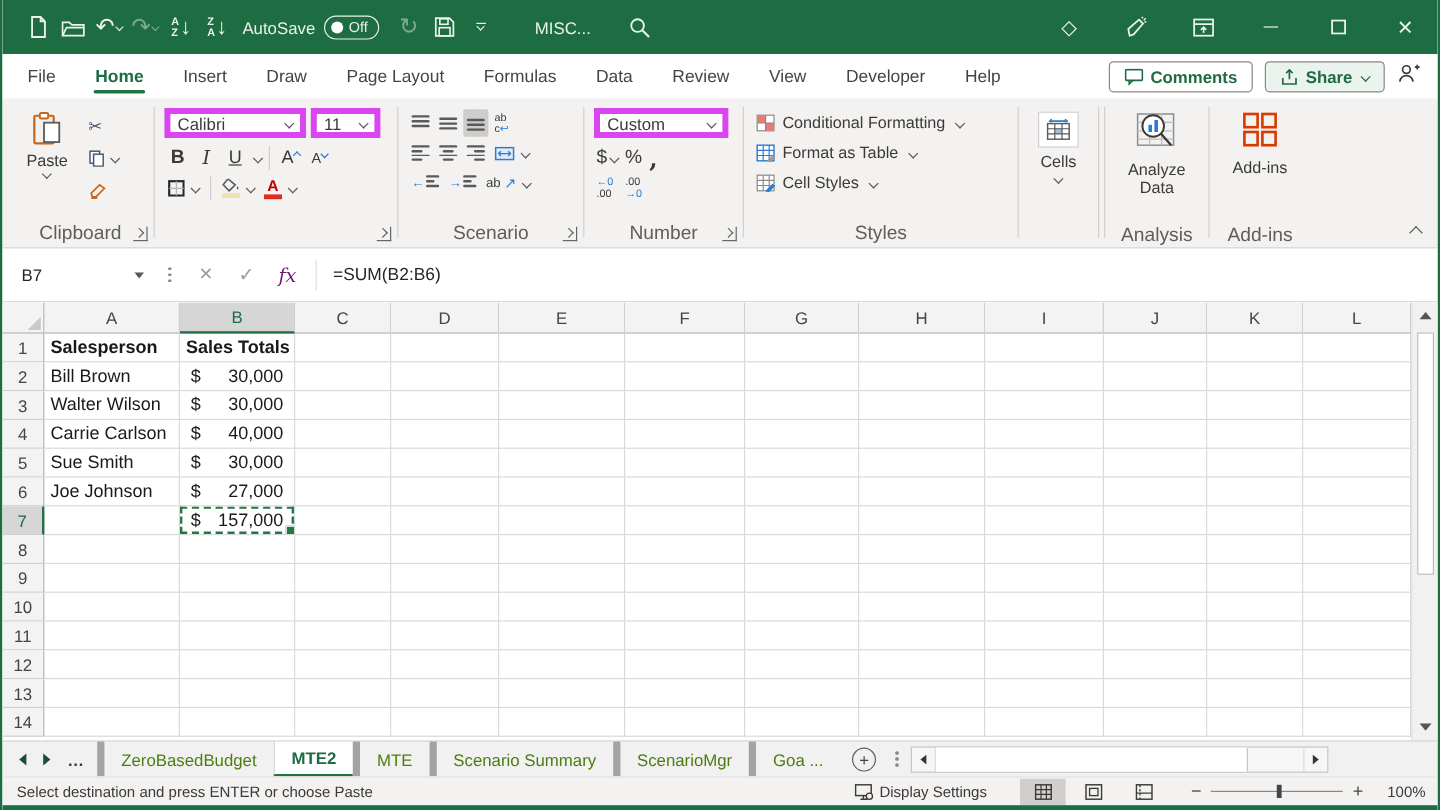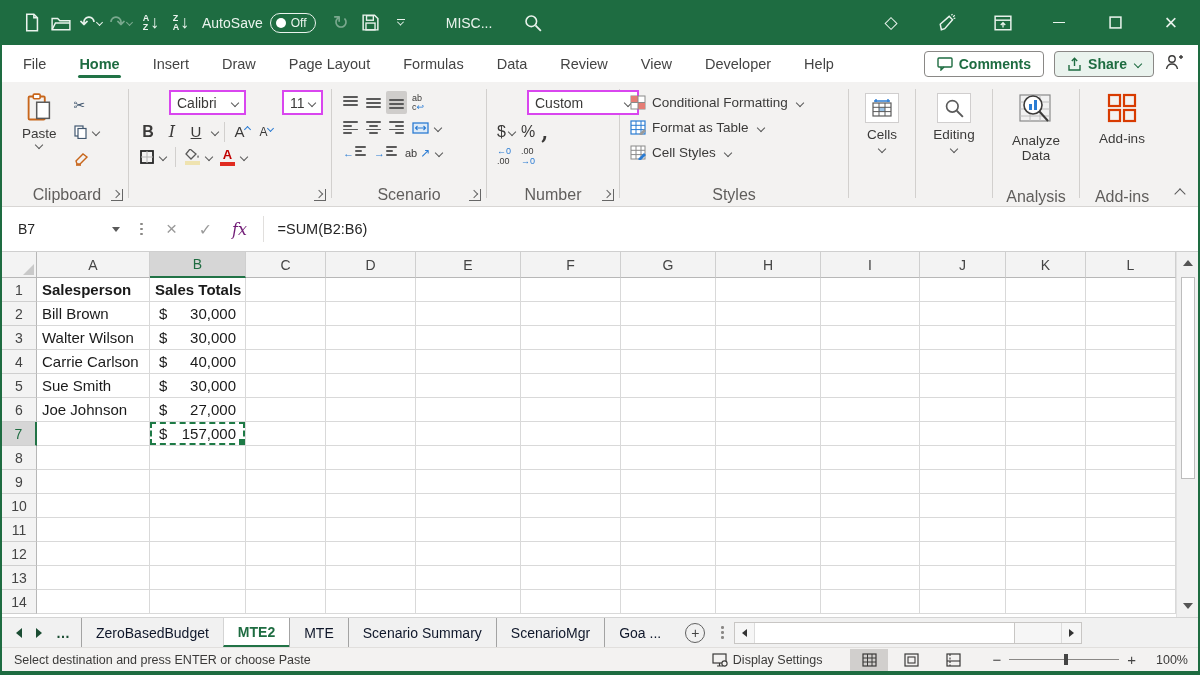--- a/index.html
+++ b/index.html
@@ -46,21 +46,21 @@
   .smbtn.on { background:#cfcdcb; }
 
   
   .clip-body { display:flex; gap:8px; padding:2px 4px; }
   .paste-btn { display:flex; flex-direction:column; align-items:center; justify-content:flex-start; gap:3px; padding:4px 6px 0; }
   .paste-lbl { font-size:13.5px; color:#3b3a39; }
   .clip-col { display:flex; flex-direction:column; gap:4px; padding-top:4px; }
 
   
   .font-row1 { display:flex; gap:4px; padding:3px 2px 4px; }
-  .selbox { background:#fff; border:2px solid #d946ef; height:25px; display:flex; align-items:center; justify-content:space-between; padding:0 6px; font-size:14px;margin-left:32px; }
+  .selbox { background:#fff; border:5px solid #d946ef; height:25px; display:flex; align-items:center; justify-content:space-between; padding:0 6px; font-size:14px; }
   .font-row2, .font-row3 { display:flex; align-items:center; gap:2px; padding:1px 2px; }
   .fbtn { min-width:22px; height:23px; display:flex; align-items:center; justify-content:center; font-size:15px; color:#3b3a39; }
   .bold-b { font-weight:bold; font-size:16px; }
   .ital-i { font-style:italic; font-family:"DejaVu Serif", serif; font-size:16px; }
   .und-u { text-decoration:underline; font-size:15px; }
   .grow { position:relative; font-size:15px; }
   .caret { width:5px; height:5px; border-right:1.6px solid #2b7cd3; border-bottom:1.6px solid #2b7cd3; display:inline-block; }
   .caret.up { transform:rotate(-135deg); margin-bottom:4px; }
   .caret.dn { transform:rotate(45deg); margin-bottom:7px; }
   .fontcolor { display:flex; flex-direction:column; align-items:center; line-height:12px; padding-top:2px; }
@@ -135,21 +135,21 @@
   .tri-dn-s { width:0;height:0;border-left:5px solid transparent;border-right:5px solid transparent;border-top:6px solid #555; }
   .vs-thumb { width:14px; height:202px; background:#fff; border:1px solid #bdbdbd; margin-top:3px; }
   .vs-space { flex:1 1 auto; }
 
   
   .sheetbar { height:30px; background:#f1f1f1; border-top:1px solid #d4d4d4; display:flex; align-items:center; flex:0 0 auto; font-size:14px; }
   .snav { display:flex; align-items:center; gap:14px; padding:0 10px 0 14px; }
   .tri-l { width:0;height:0;border-top:5px solid transparent;border-bottom:5px solid transparent;border-right:6px solid #1b4d33; }
   .tri-r { width:0;height:0;border-top:5px solid transparent;border-bottom:5px solid transparent;border-left:6px solid #1b4d33; }
   .sdots { color:#1b4d33; font-weight:bold; letter-spacing:1px; }
-  .stab { padding:0 14px; height:100%; display:flex; align-items:center; color:#0f172a; border-left:1px solid #a3a3a3; white-space:nowrap; }
+  .stab { padding:0 14px; height:100%; display:flex; align-items:center; color:#4d7c0f; border-left:6px solid #a3a3a3; white-space:nowrap; }
   .stab:last-of-type { border-right:1px solid #d4d4d4; }
   .stab.active { background:#fff; color:#1e6c41; font-weight:bold; border-bottom:2px solid #217346; border-left:1px solid #d4d4d4; }
   .addsheet { width:20px; height:20px; border:1.3px solid #616161; border-radius:50%; display:flex; align-items:center; justify-content:center; font-size:14px; color:#444; margin:0 8px 0 10px; line-height:1; }
   .sbdots { display:flex; flex-direction:column; gap:2.5px; margin:0 8px; }
   .sbdots i { width:2.5px; height:2.5px; background:#8a8886; border-radius:50%; display:block; }
   .hscroll { display:flex; align-items:center; border:1px solid #c8c6c4; background:#f6f6f6; height:22px; width:348px; margin-left:2px; }
   .hs-btn { width:20px; height:100%; display:flex; align-items:center; justify-content:center; border-right:1px solid #dcdcdc; }
   .hs-btn.r { border-right:none; border-left:1px solid #dcdcdc; margin-left:auto; }
   .hs-thumb { height:100%; width:260px; background:#fff; border-right:1px solid #c8c6c4; }
   .tri-l2 { width:0;height:0;border-top:4px solid transparent;border-bottom:4px solid transparent;border-right:5px solid #333; }
@@ -572,32 +572,20 @@
               <rect x="8" y="8.3" width="6" height="4.3" fill="#9cc3e5"></rect>
               <path d="M2 8.3h18M2 12.6h18M8 4v13M14 4v13" stroke="#5a5a5a" stroke-width="1"></path>
             </svg>
         </span>
         <span class="biglbl">Cells</span>
         <span class="chv-sm"></span>
       </div>
     </div>
     <div class="gsep"></div>
 
-    <div class="rgroup" style="width:72px">
-      <div class="gbody bigbtn">
-        <span class="icbox">
-          <svg width="20" height="20" viewBox="0 0 18 18">
-              <circle cx="7.5" cy="7.5" r="5.2" fill="none" stroke="#5a5a5a" stroke-width="1.5"></circle>
-              <path d="M11.5 11.5L17 17" stroke="#5a5a5a" stroke-width="1.7"></path>
-            </svg>
-        </span>
-        <span class="biglbl">Editing</span>
-        <span class="chv-sm"></span>
-      </div>
-    </div>
     <div class="gsep"></div>
 
     <div class="rgroup" style="width:82px">
       <div class="gbody bigbtn">
         <span>
           <svg width="36" height="32" viewBox="0 0 36 32">
               <rect x="2" y="2" width="30" height="26" fill="#f1f1f1" stroke="#8a8a8a" stroke-width="1.2"></rect>
               <path d="M2 9h30M2 16h30M2 23h30M12 2v26M22 2v26" stroke="#bdbdbd" stroke-width="1"></path>
               <circle cx="15" cy="12" r="9" fill="#fff" stroke="#3b3a39" stroke-width="1.6"></circle>
               <rect x="11" y="11" width="3" height="6" fill="#2b7cd3"></rect>

